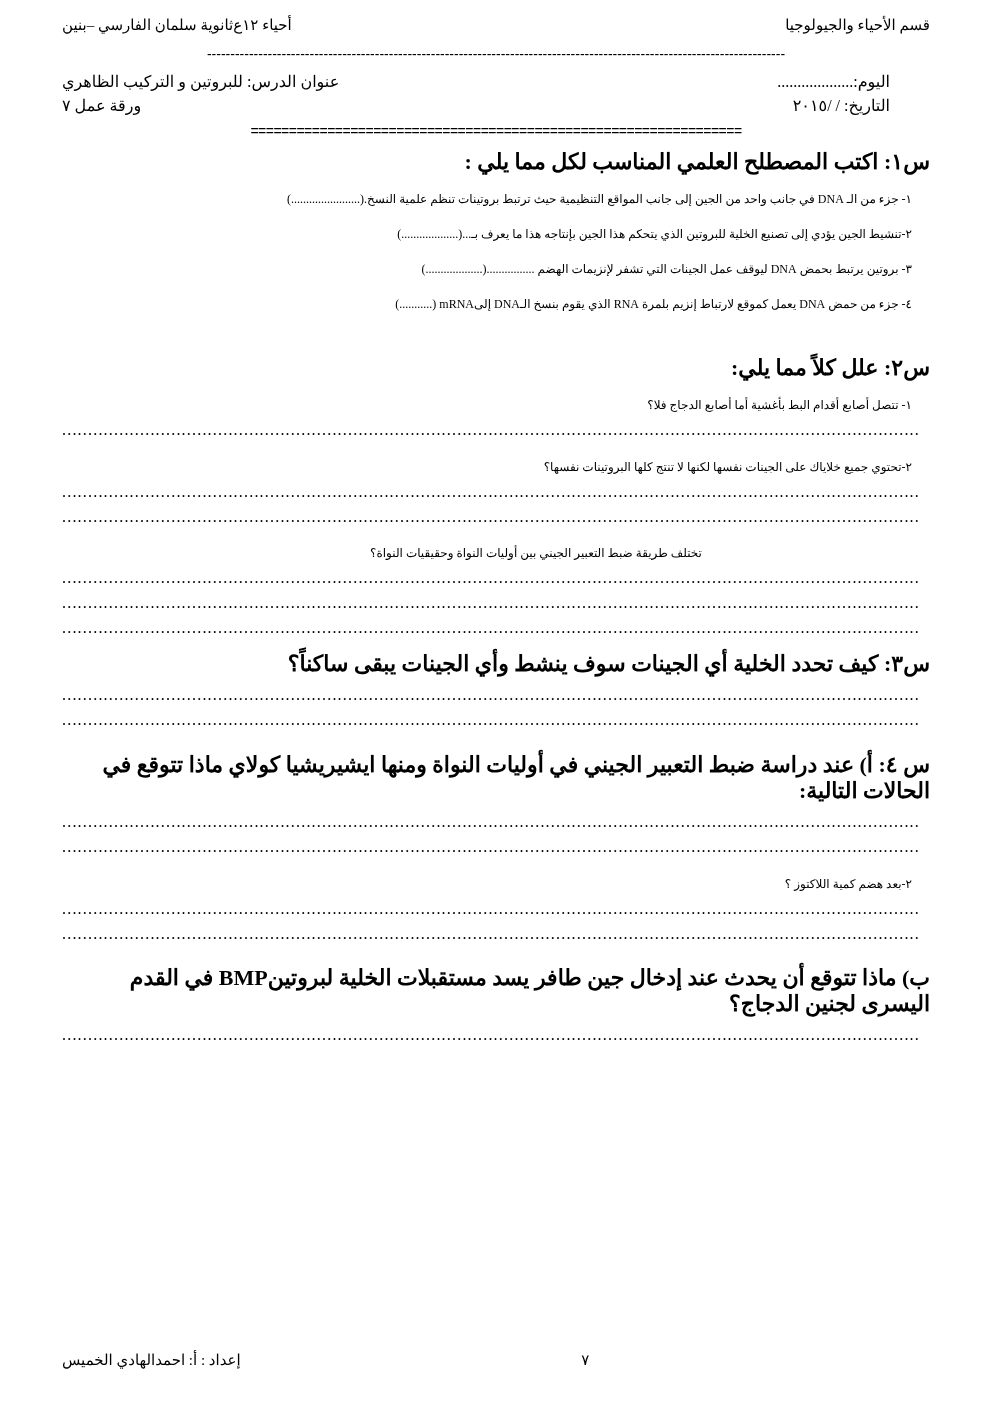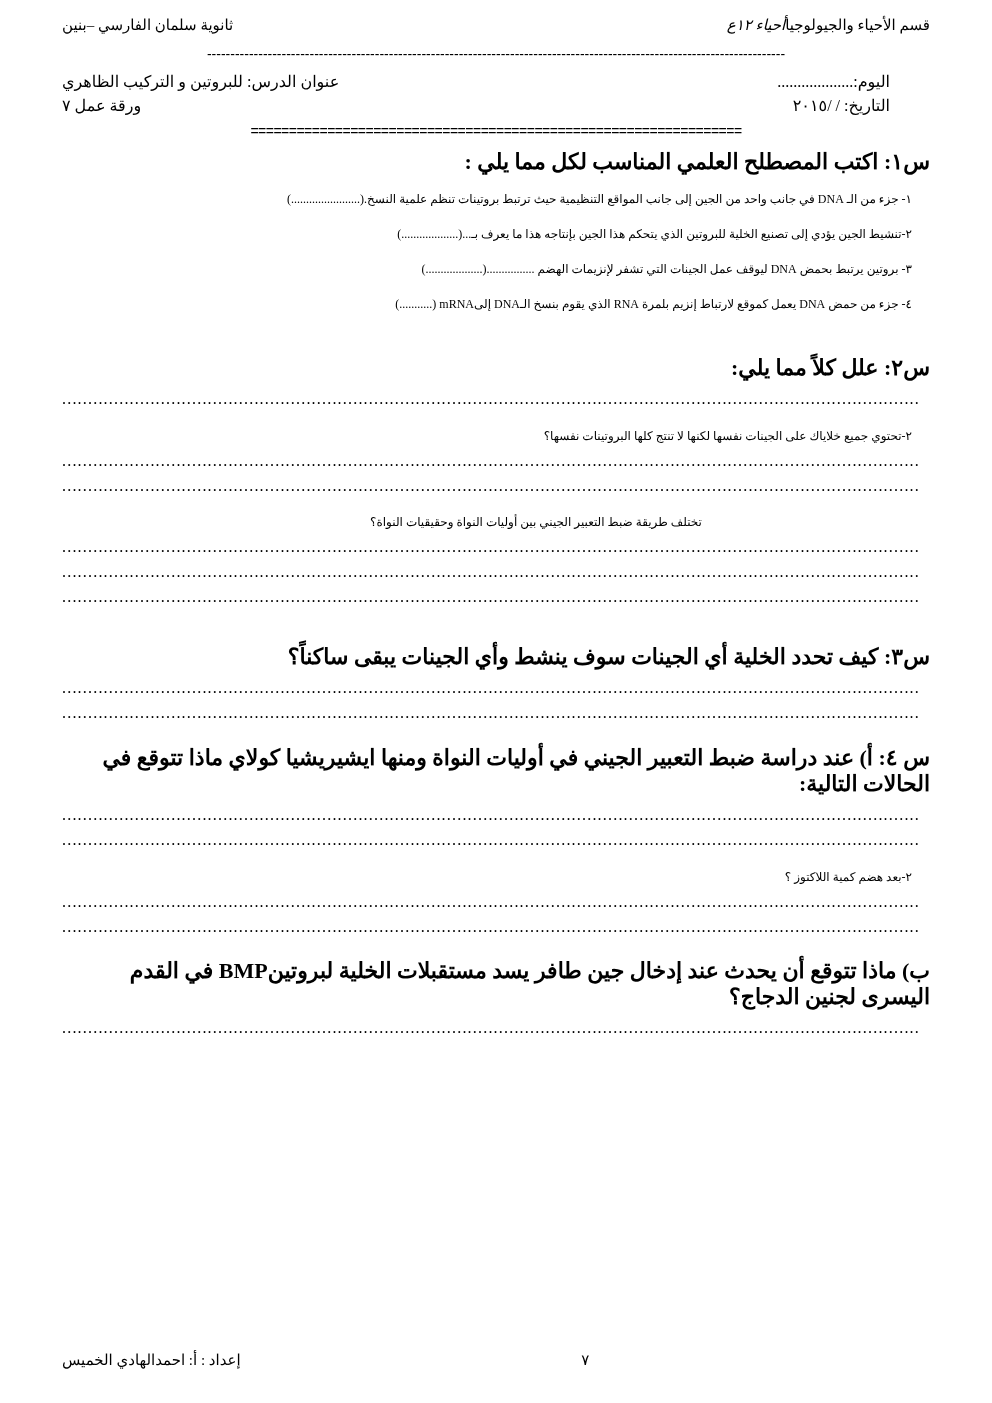--- a/index.html
+++ b/index.html
@@ -28,21 +28,21 @@
     display: flex;
     flex-direction: row;
     justify-content: space-between;
     align-items: flex-start;
     font-size: 15px;
     line-height: 1.3;
     margin-top: 4px;
   }
   .header-cell { white-space: nowrap; }
   .header-left { text-align: left; }
-  .header-center { text-align: right; flex: 1; font-style: italic; }
+  .header-center { text-align: left; flex: 1; }
   .header-right { text-align: right; }
 
   .dashed-rule {
     margin: 10px 0 6px 0;
     font-size: 14px;
     letter-spacing: 0px;
     white-space: nowrap;
     overflow: hidden;
     text-align: center;
     color: #000;
@@ -140,38 +140,39 @@
   <div class="double-rule">================================================================</div>
 
   <div class="q-head">س١: اكتب المصطلح العلمي المناسب لكل مما يلي  :</div>
   <div class="q-item indent">١- جزء من الـ DNA في جانب واحد من الجين إلى جانب المواقع التنظيمية حيث ترتبط بروتينات تنظم علمية النسخ.(.......................)</div>
   <div class="q-item indent">٢-تنشيط الجين يؤدي إلى تصنيع الخلية للبروتين الذي يتحكم هذا الجين بإنتاجه هذا ما يعرف بـ...(...................)</div>
   <div class="q-item indent">٣- بروتين يرتبط بحمض DNA ليوقف عمل الجينات التي تشفر لإنزيمات الهضم ................(...................)</div>
   <div class="q-item indent">٤- جزء من حمض DNA يعمل كموقع لارتباط إنزيم بلمرة RNA الذي يقوم بنسخ الـDNA إلىmRNA (...........)</div>
 
   <div class="q-head" style="margin-top:40px;">س٢: علل كلاً مما يلي:</div>
 
+  <div class="q-item indent">١- تتصل أصابع أقدام البط بأغشية أما أصابع الدجاج فلا؟</div>
   <div class="dots-wrap">
     <div class="dots-line">...........................................................................................................................................................................</div>
   </div>
 
   <div class="q-item indent">٢-تحتوي جميع خلاياك على الجينات نفسها لكنها لا تنتج كلها البروتينات نفسها؟</div>
   <div class="dots-wrap">
     <div class="dots-line">...........................................................................................................................................................................</div>
     <div class="dots-line">...........................................................................................................................................................................</div>
   </div>
 
   <div class="q-item q-center" style="padding-left:80px;">تختلف طريقة ضبط التعبير الجيني بين أوليات النواة وحقيقيات النواة؟</div>
   <div class="dots-wrap">
     <div class="dots-line">...........................................................................................................................................................................</div>
     <div class="dots-line">...........................................................................................................................................................................</div>
     <div class="dots-line">...........................................................................................................................................................................</div>
   </div>
 
-  <div class="q-head" style="margin-top:34px;">س٣: كيف تحدد الخلية أي الجينات سوف ينشط وأي الجينات يبقى ساكناً؟</div>
+  <div class="q-head" style="margin-top:10px;">س٣: كيف تحدد الخلية أي الجينات سوف ينشط وأي الجينات يبقى ساكناً؟</div>
   <div class="dots-wrap">
     <div class="dots-line">...........................................................................................................................................................................</div>
     <div class="dots-line">...........................................................................................................................................................................</div>
   </div>
 
   <div class="q-head" style="margin-top:20px;">س ٤: أ) عند دراسة ضبط التعبير الجيني في أوليات النواة ومنها ايشيريشيا كولاي ماذا تتوقع في الحالات التالية:</div>
 
   <div class="dots-wrap">
     <div class="dots-line">...........................................................................................................................................................................</div>
     <div class="dots-line">...........................................................................................................................................................................</div>

